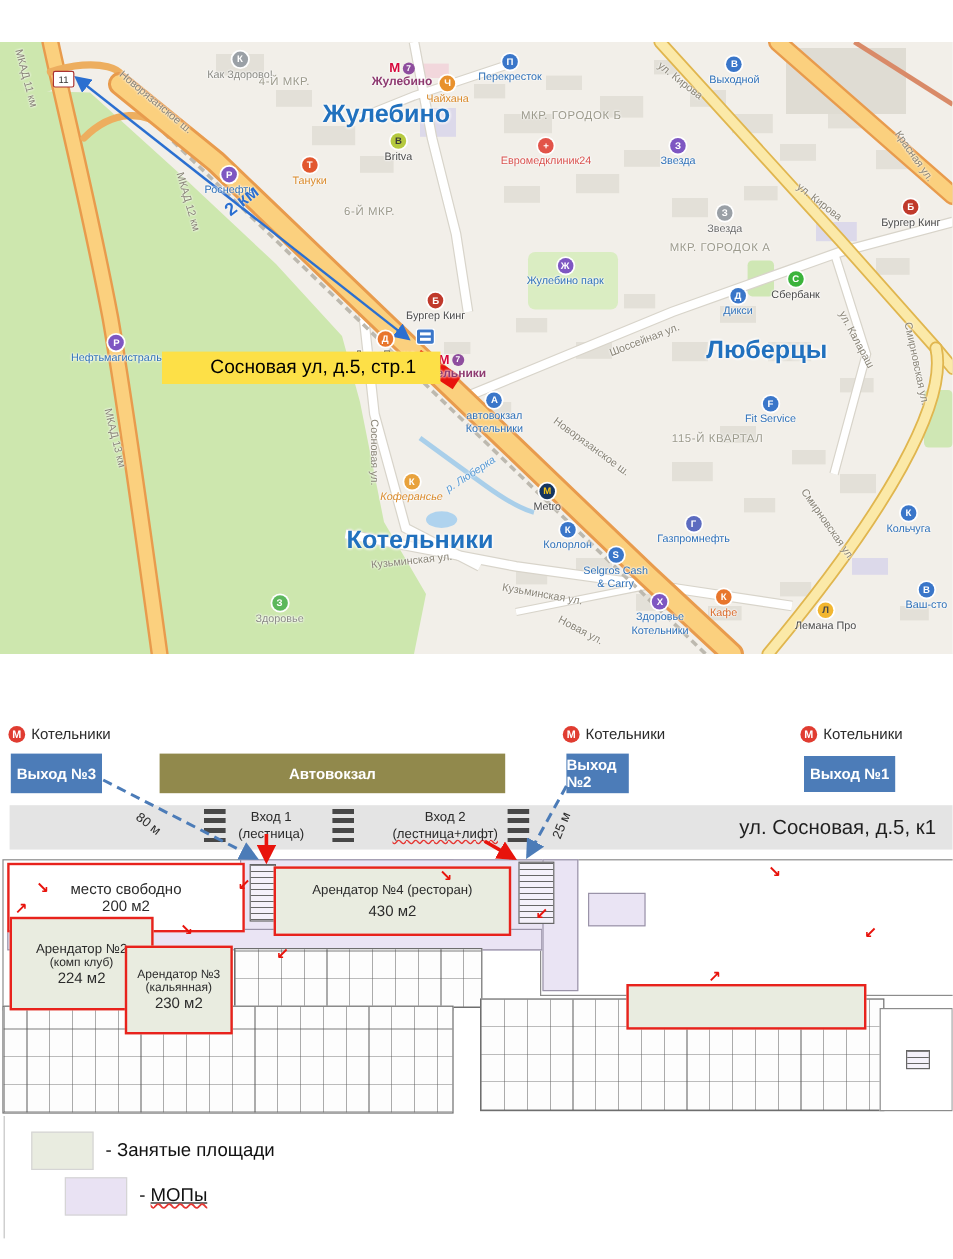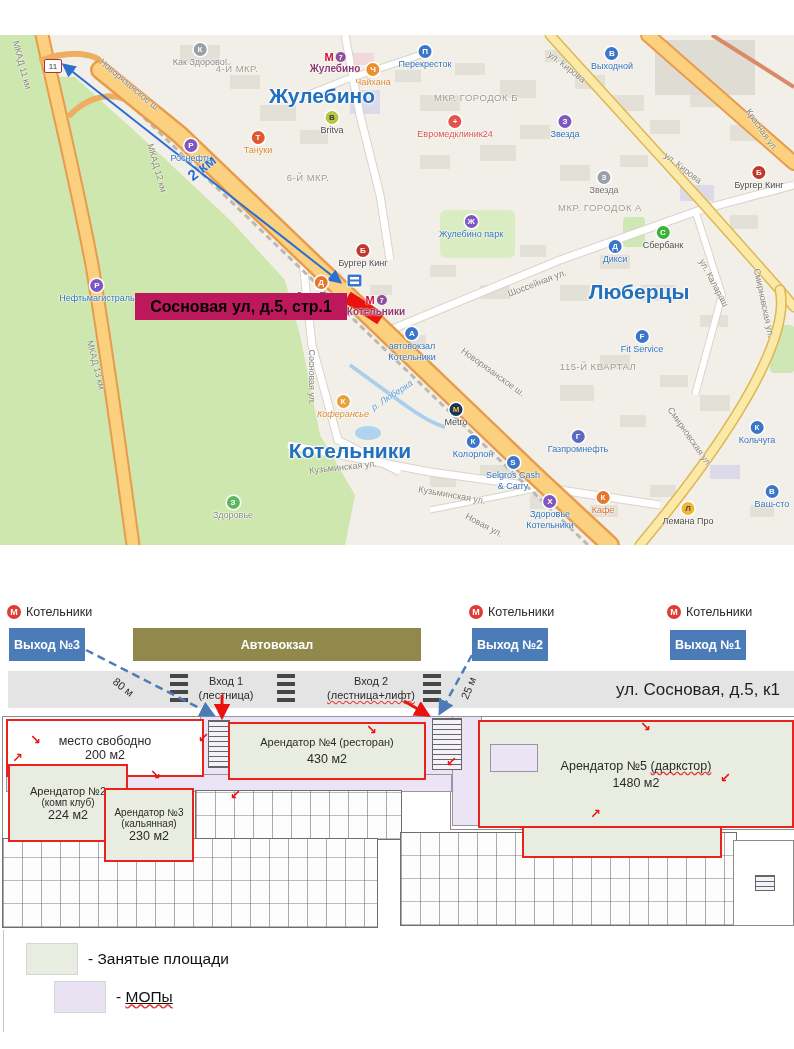--- a/index.html
+++ b/index.html
@@ -23,22 +23,22 @@
            font-size:8px;font-weight:bold;color:#fff;box-shadow:0 0 0 1.5px #fff;}
   .poi .pl{font-size:9px;line-height:1.15;white-space:nowrap;text-align:center;
            text-shadow:0 0 2px #fff,0 0 2px #fff,0 0 2px #fff;}
   .metro-st{position:absolute;transform:translateX(-50%);display:flex;flex-direction:column;align-items:center;}
   .metro-st .row{display:flex;align-items:center;gap:2px;}
   .metro-st .m-ic{font-size:11px;font-weight:bold;color:#D6083B;text-shadow:0 0 2px #fff,0 0 2px #fff;}
   .metro-st .line7{width:10px;height:10px;border-radius:50%;background:#8E4D9E;color:#fff;font-size:7px;
                    font-weight:bold;display:flex;align-items:center;justify-content:center;}
   .metro-st .pl{font-size:10px;font-weight:bold;color:#8E3A70;white-space:nowrap;
                 text-shadow:0 0 2px #fff,0 0 2px #fff;}
-  .callout{left:135px;top:258px;width:212px;height:27px;background:#be185d;display:flex;align-items:center;
-           justify-content:center;font-size:16px;font-weight:bold;color:#000;white-space:nowrap;}
+  .callout{left:135px;top:258px;width:212px;height:27px;background:#fde047;display:flex;align-items:center;
+           justify-content:center;font-size:16px;font-weight:normal;color:#000;white-space:nowrap;padding-left:20px;}
   .kmlabel{left:186px;top:124px;font-size:15px;font-weight:bold;color:#2B6FD0;transform:rotate(-38deg);
            text-shadow:0 0 2px #fff;}
   .roadsign{left:44px;top:24px;width:16px;height:12px;background:#fff;border:1px solid #A33;border-radius:2px;
             font-size:8px;color:#333;display:flex;align-items:center;justify-content:center;}
   
   .plan{left:0;top:585px;width:794px;height:464px;}
   .exitgrp{position:absolute;display:flex;align-items:center;gap:5px;top:20px;}
   .exitgrp .mi{width:14px;height:14px;border-radius:50%;background:#E03C31;color:#fff;font-size:9px;
                font-weight:bold;display:flex;align-items:center;justify-content:center;}
   .exitgrp .ml{font-size:12.5px;color:#2b2b2b;}
@@ -375,21 +375,21 @@
       <span class="mi">М</span>
       <span class="ml">Котельники</span>
     </div>
     <div class="exitgrp" style="left:667px;">
       <span class="mi">М</span>
       <span class="ml">Котельники</span>
     </div>
 
     <div class="bluebox" style="left:9px;width:76px;">Выход №3</div>
     <div class="olivebox">Автовокзал</div>
-    <div class="bluebox" style="left:472px;width:76px;">Выход №2</div>
+    <div class="bluebox" style="left:472px;width:52px;">Выход №2</div>
     <div class="bluebox" style="left:670px;width:76px;top:45px;height:30px;">Выход №1</div>
 
     <div class="street-band"></div>
     <div class="zebra" style="left:170px;"></div>
     <div class="zebra" style="left:277px;"></div>
     <div class="zebra" style="left:423px;"></div>
     <div class="entr" style="left:226px;">
       <div>Вход 1</div>
         <div>(лестница)</div>
     </div>
@@ -426,24 +426,20 @@
     <div class="area" style="left:104px;top:203px;width:86px;height:70px;">
       <div class="l-sm">Арендатор №3</div>
       <div class="l-sm">(кальянная)</div>
       <div class="l-big">230 м2</div>
     </div>
     <div class="area" style="left:228px;top:137px;width:194px;height:54px;">
       <div class="l-mid">Арендатор №4 (ресторан)</div>
       <div class="l-big" style="margin-top:4px;">430 м2</div>
     </div>
     <div class="area" style="left:522px;top:235px;width:196px;height:34px;"></div>
-    <div class="area" style="left:478px;top:135px;width:312px;height:104px;">
-      <div class="l-big"><span>Арендатор №5 </span><span class="misspell">(даркстор)</span></div>
-      <div class="l-big" style="margin-top:3px;">1480 м2</div>
-    </div>
     <div class="mop" style="left:490px;top:159px;width:46px;height:26px;"></div>
 
     <div class="ra" style="left:30px;top:148px;">↘</div>
     <div class="ra" style="left:198px;top:146px;">↙</div>
     <div class="ra" style="left:366px;top:138px;">↘</div>
     <div class="ra" style="left:150px;top:183px;">↘</div>
     <div class="ra" style="left:230px;top:203px;">↙</div>
     <div class="ra" style="left:446px;top:170px;">↙</div>
     <div class="ra" style="left:720px;top:186px;">↙</div>
     <div class="ra" style="left:590px;top:222px;">↗</div>

